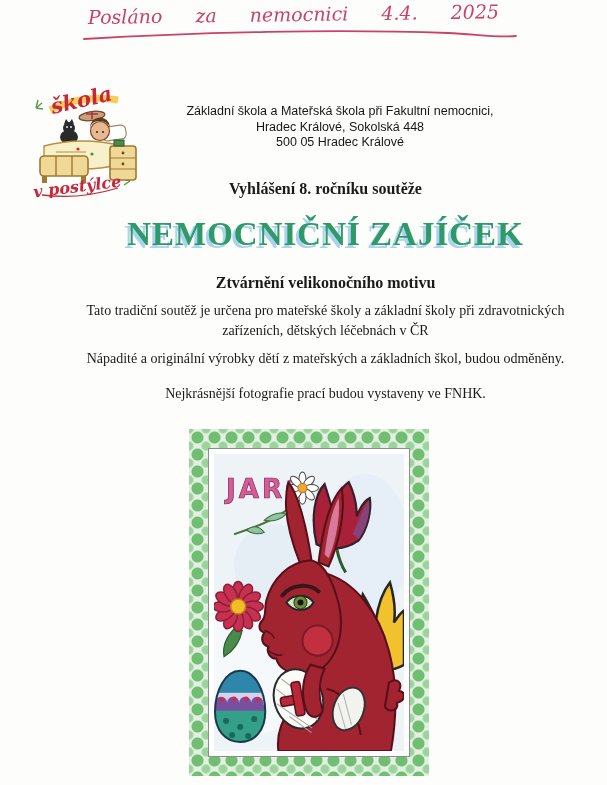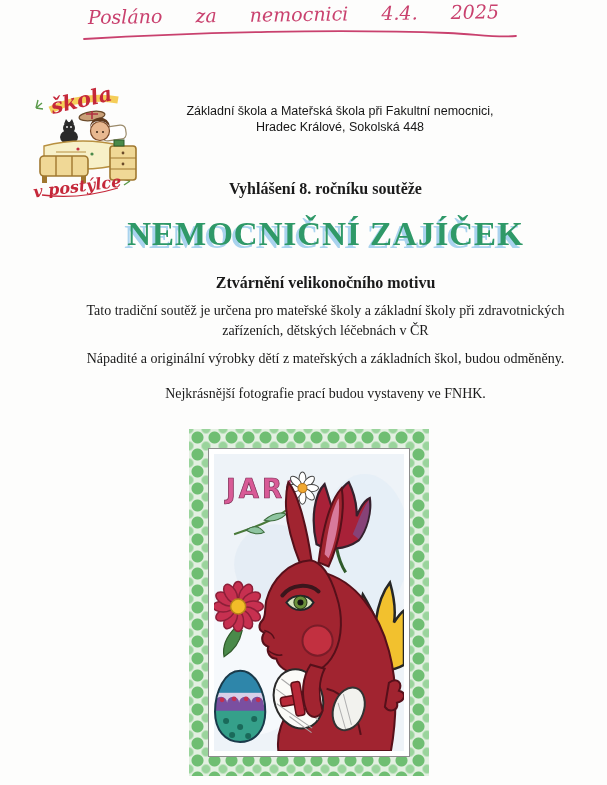--- a/index.html
+++ b/index.html
@@ -120,20 +120,21 @@
         <circle cx="97" cy="82" r="1.4" fill="#6a4a2a"></circle>
       <rect x="88" y="58" width="10" height="6" fill="#4a8a4a" stroke="#2f5a2a" stroke-width="1"></rect>
     </g>
     <text x="52" y="110" text-anchor="middle" transform="rotate(-7 52 110)" font-family="DejaVu Serif, serif" font-style="italic" font-weight="bold" font-size="16" fill="#c5283a">v postýlce</text>
     <path d="M16 113 Q 52 118 92 106" fill="none" stroke="#c5283a" stroke-width="1.3"></path>
   </svg>
 
   <div class="org-block">
     <div>Základní škola a Mateřská škola při Fakultní nemocnici,</div>
     <div>Hradec Králové, Sokolská 448</div>
+    <div>500 05 Hradec Králové</div>
   </div>
 
   <div class="subtitle">Vyhlášení 8. ročníku soutěže</div>
   <div class="big-title">NEMOCNIČNÍ ZAJÍČEK</div>
   <div class="theme">Ztvárnění velikonočního motivu</div>
 
   <div class="para p1">
     <div>Tato tradiční soutěž je určena pro mateřské školy a základní školy při zdravotnických</div>
     <div>zařízeních, dětských léčebnách v ČR</div>
   </div>

